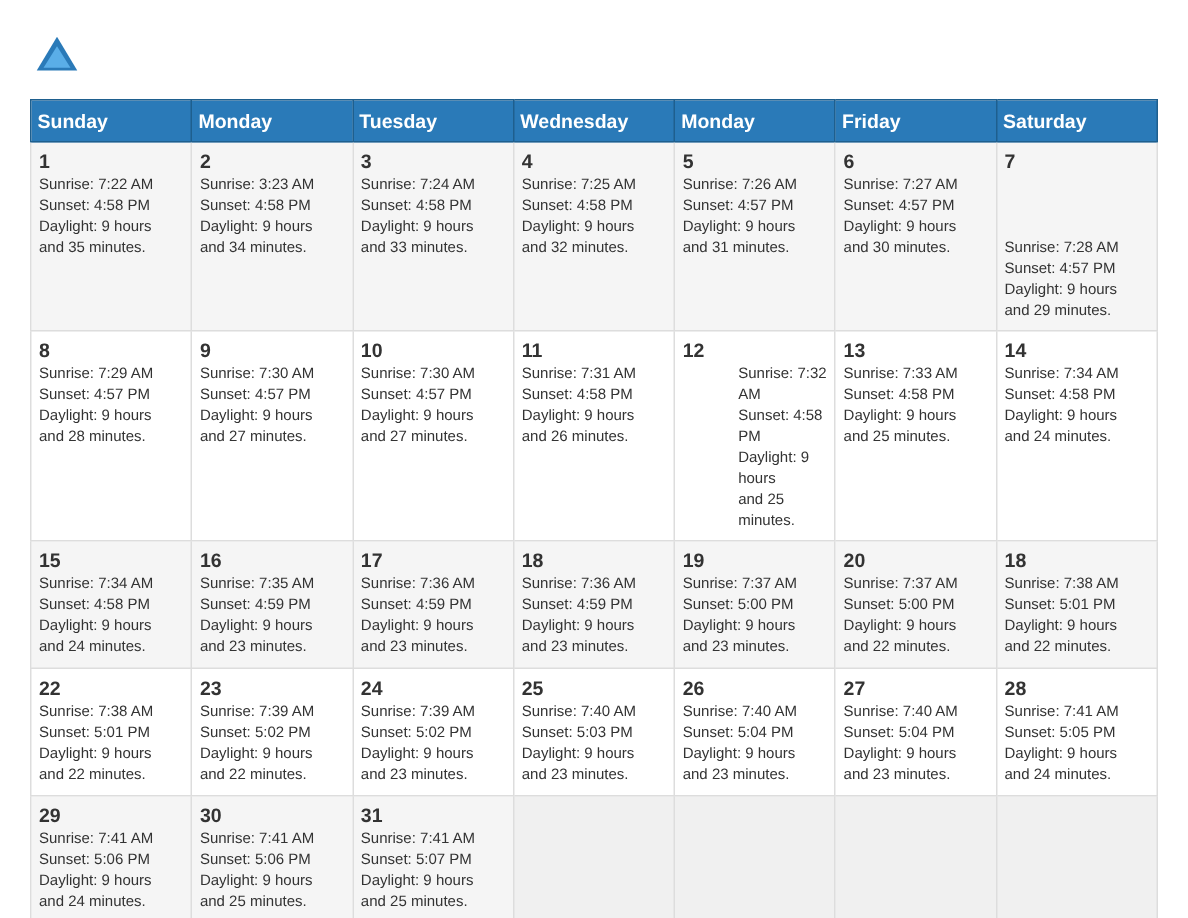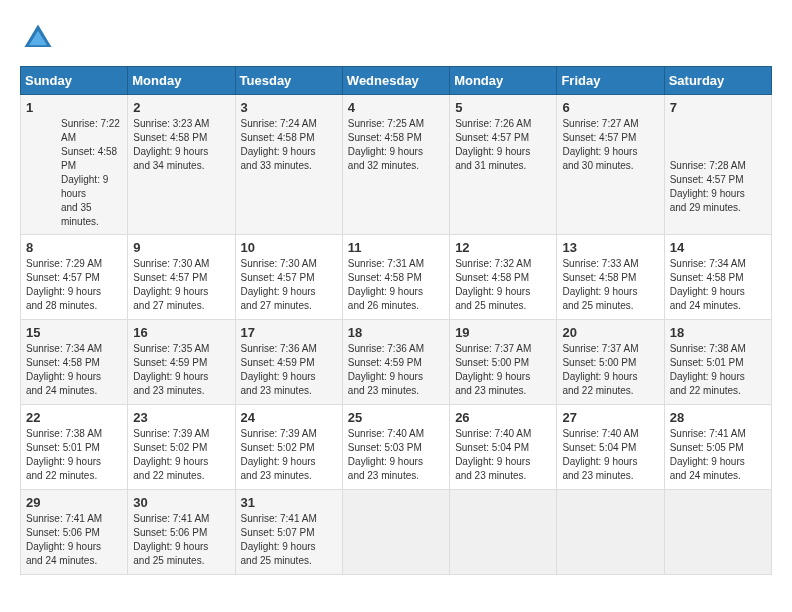--- a/index.html
+++ b/index.html
@@ -128,21 +128,21 @@
         <th>Wednesday</th>
         <th>Monday</th>
         <th>Friday</th>
         <th>Saturday</th>
       </tr>
   </thead>
   <tbody id="calendar-body">
   <tr>
         <td>
           <span class="day-num">1</span>
-          <div class="day-info" style="white-space: pre-line; margin-left: 35px;">Sunrise: 7:22 AM
+          <div class="day-info" style="white-space: pre-line;">Sunrise: 7:22 AM
 Sunset: 4:58 PM
 Daylight: 9 hours
 and 35 minutes.</div>
         </td>
         <td>
           <span class="day-num">2</span>
           <div class="day-info" style="white-space: pre-line;">Sunrise: 3:23 AM
 Sunset: 4:58 PM
 Daylight: 9 hours
 and 34 minutes.</div>
@@ -207,21 +207,21 @@
         </td>
         <td>
           <span class="day-num">11</span>
           <div class="day-info" style="white-space: pre-line;">Sunrise: 7:31 AM
 Sunset: 4:58 PM
 Daylight: 9 hours
 and 26 minutes.</div>
         </td>
         <td>
           <span class="day-num">12</span>
-          <div class="day-info" style="white-space: pre-line;">Sunrise: 7:32 AM
+          <div class="day-info" style="white-space: pre-line; margin-left: 37px;">Sunrise: 7:32 AM
 Sunset: 4:58 PM
 Daylight: 9 hours
 and 25 minutes.</div>
         </td>
         <td>
           <span class="day-num">13</span>
           <div class="day-info" style="white-space: pre-line;">Sunrise: 7:33 AM
 Sunset: 4:58 PM
 Daylight: 9 hours
 and 25 minutes.</div>

